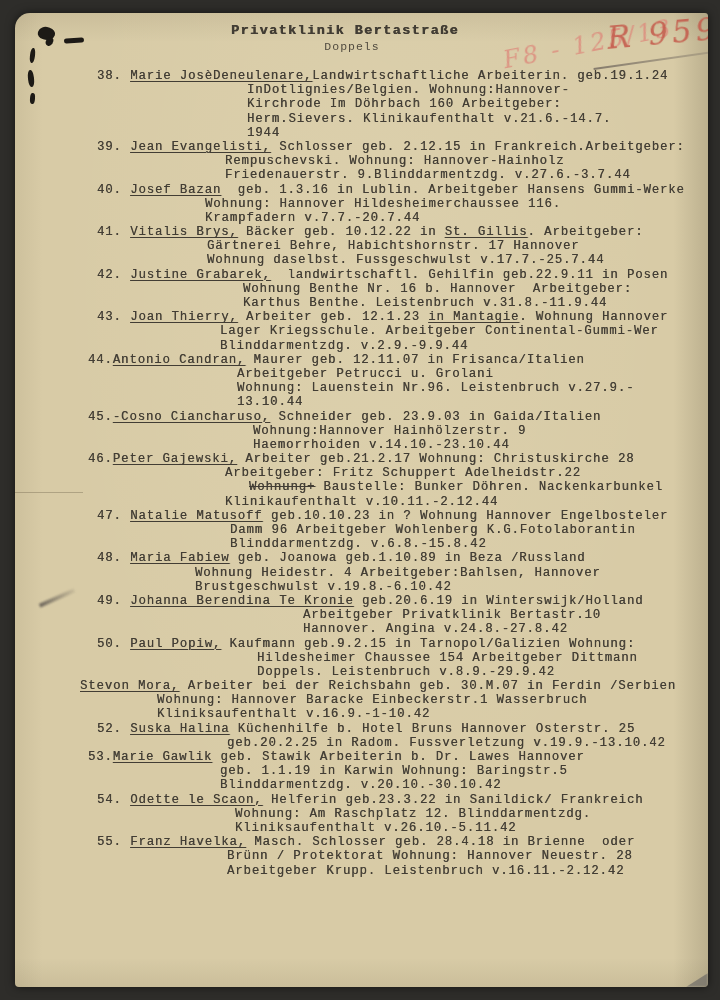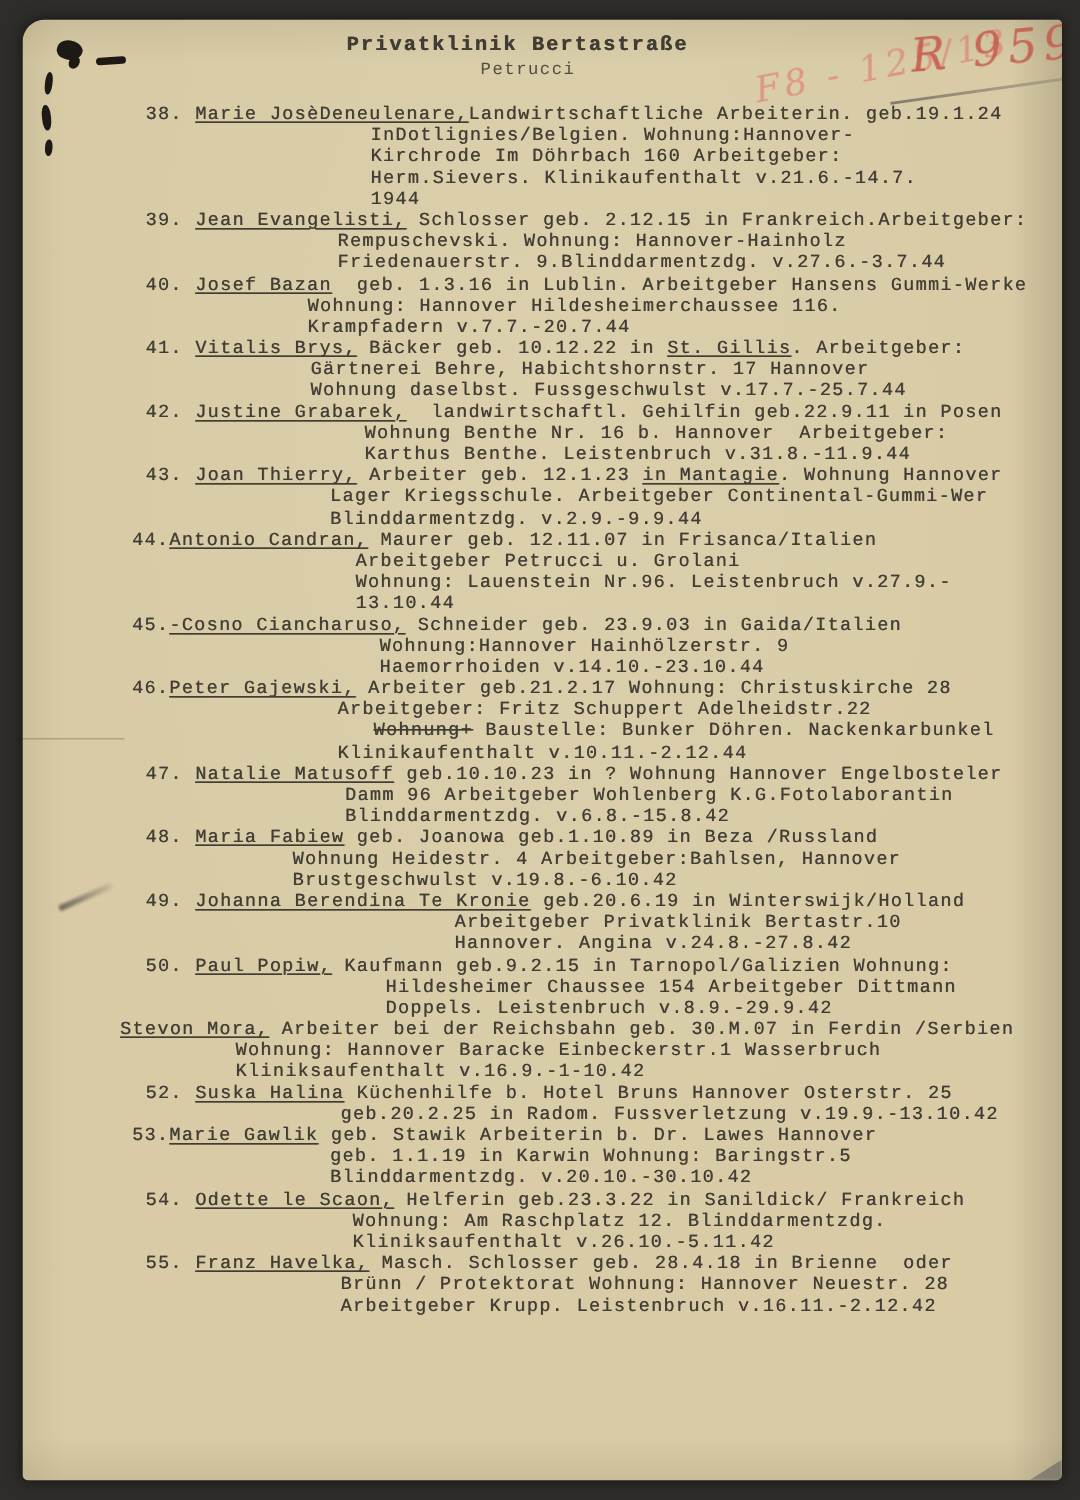--- a/index.html
+++ b/index.html
@@ -84,21 +84,21 @@
     background:rgba(90,90,92,0.55);
     clip-path:polygon(100% 0,100% 100%,0 100%);filter:blur(1px);
   }
 </style>
 </head>
 <body>
 
 <div class="paper">
   <div class="header">
     <div class="title">Privatklinik Bertastraße</div>
-    <div class="subtitle">Petrucci</div>
+    <div class="subtitle">Doppels</div>
   </div>
 
   <div class="mark-catalog">F8 - 125/13</div>
   <div class="mark-archive">R 959</div>
   <div class="mark-underline"></div>
 
   <div class="blot blot-a"></div>
   <div class="blot blot-a2"></div>
   <div class="blot blot-b"></div>
   <div class="blot blot-c"></div>

